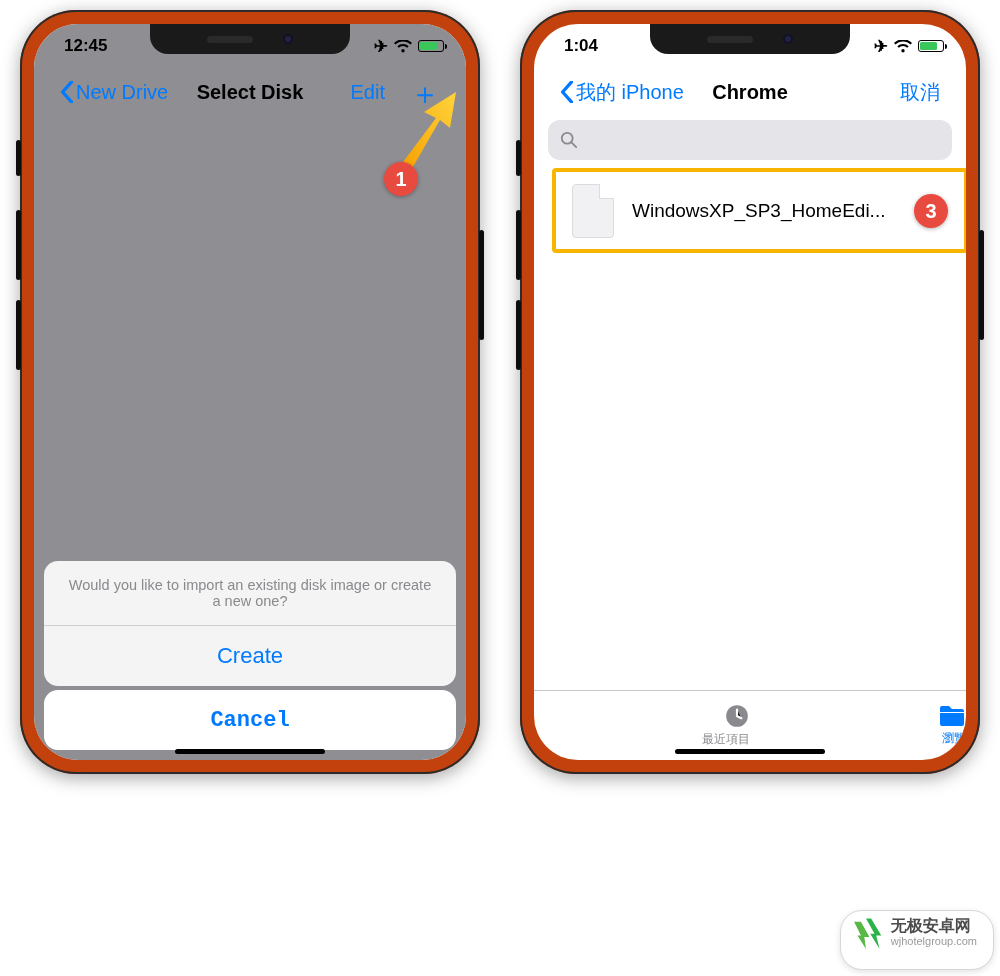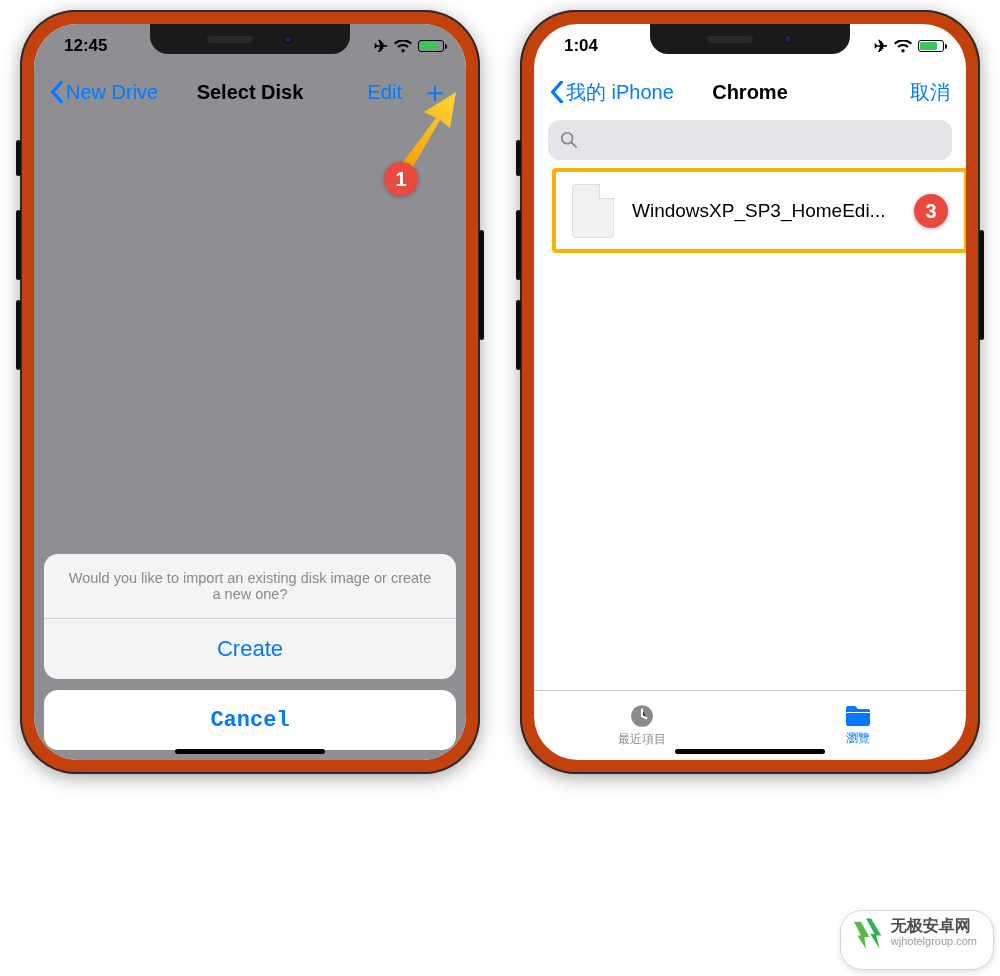--- a/index.html
+++ b/index.html
@@ -66,34 +66,34 @@
   .battery {
     width:26px; height:12px; border:1.5px solid #000; border-radius:3px; position:relative; display:inline-block;
   }
   .battery::after{content:""; position:absolute; right:-4px; top:3px; width:2.5px; height:5px; background:#000; border-radius:0 2px 2px 0;}
   .battery .fill{position:absolute; left:1px; top:1px; bottom:1px; width:70%; background:#3ac759; border-radius:1.5px;}
   .navbar {
     height: 48px;
     display: flex;
     align-items: center;
     justify-content: space-between;
-    padding: 0 16px;
+    padding: 0 26px;
     border-bottom: 0px solid #c8c8c8;
     position: relative;
   }
   .navbar.dim{ background:#8e8e93;}
   .nav-left{ display:flex; align-items:center; color:#007aff; font-size:20px; gap:2px;}
   .nav-title{ position:absolute; left:0; right:0; text-align:center; font-size:20px; font-weight:600; pointer-events:none;}
-  .nav-right{ display:flex; align-items:flex-start; gap:18px; color:#007aff; font-size:20px;}
+  .nav-right{ display:flex; align-items:flex-end; gap:25px; color:#007aff; font-size:20px;}
   .content-dim { flex:1; background:#8e8e93; position:relative;}
   .screen-col{display:flex; flex-direction:column; height:100%;}
 
   .sheet {
     position:absolute; left:10px; right:10px; bottom:10px;
-    display:flex; flex-direction:column; gap:11px;
+    display:flex; flex-direction:column; gap:4px;
   }
   .sheet-group{
     background:rgba(248,248,248,0.96);
     border-radius:14px;
     overflow:hidden;
   }
   .sheet-msg{
     padding:16px 24px;
     text-align:center;
     font-size:14.5px;
@@ -156,21 +156,21 @@
     width:42px;height:54px;background:#f1f1f3;border:1px solid #dcdce0;border-radius:4px;
     position:relative;
   }
   .file-icon::before{content:"";position:absolute;right:-1px;top:-1px;width:14px;height:14px;background:#fff;border-left:1px solid #dcdce0;border-bottom:1px solid #dcdce0;}
   .file-name{font-size:19px;color:#000;}
   .tabbar{
     height:70px;
     border-top:1px solid #c8c8cc;
     display:flex;
   }
-  .tabbar .tab{flex:1;display:flex;flex-direction:column;align-items:center;justify-content:center;gap:2px;font-size:12px;color:#8a8a8e;cursor:pointer;}
+  .tabbar .tab{flex:1;display:flex;flex-direction:column;align-items:flex-end;justify-content:center;gap:2px;font-size:12px;color:#8a8a8e;cursor:pointer;}
   .tabbar .tab.active{color:#007aff;}
   .home-ind{position:absolute;bottom:6px;left:50%;transform:translateX(-50%);width:150px;height:5px;background:#000;border-radius:3px;}
 
   .watermark{
     position:absolute; right:6px; bottom:6px;
     display:flex;align-items:center;gap:8px;
     background:#ffffff;
     border:1px solid #d7d7d7;
     border-radius:22px;
     padding:4px 16px 20px 8px;

